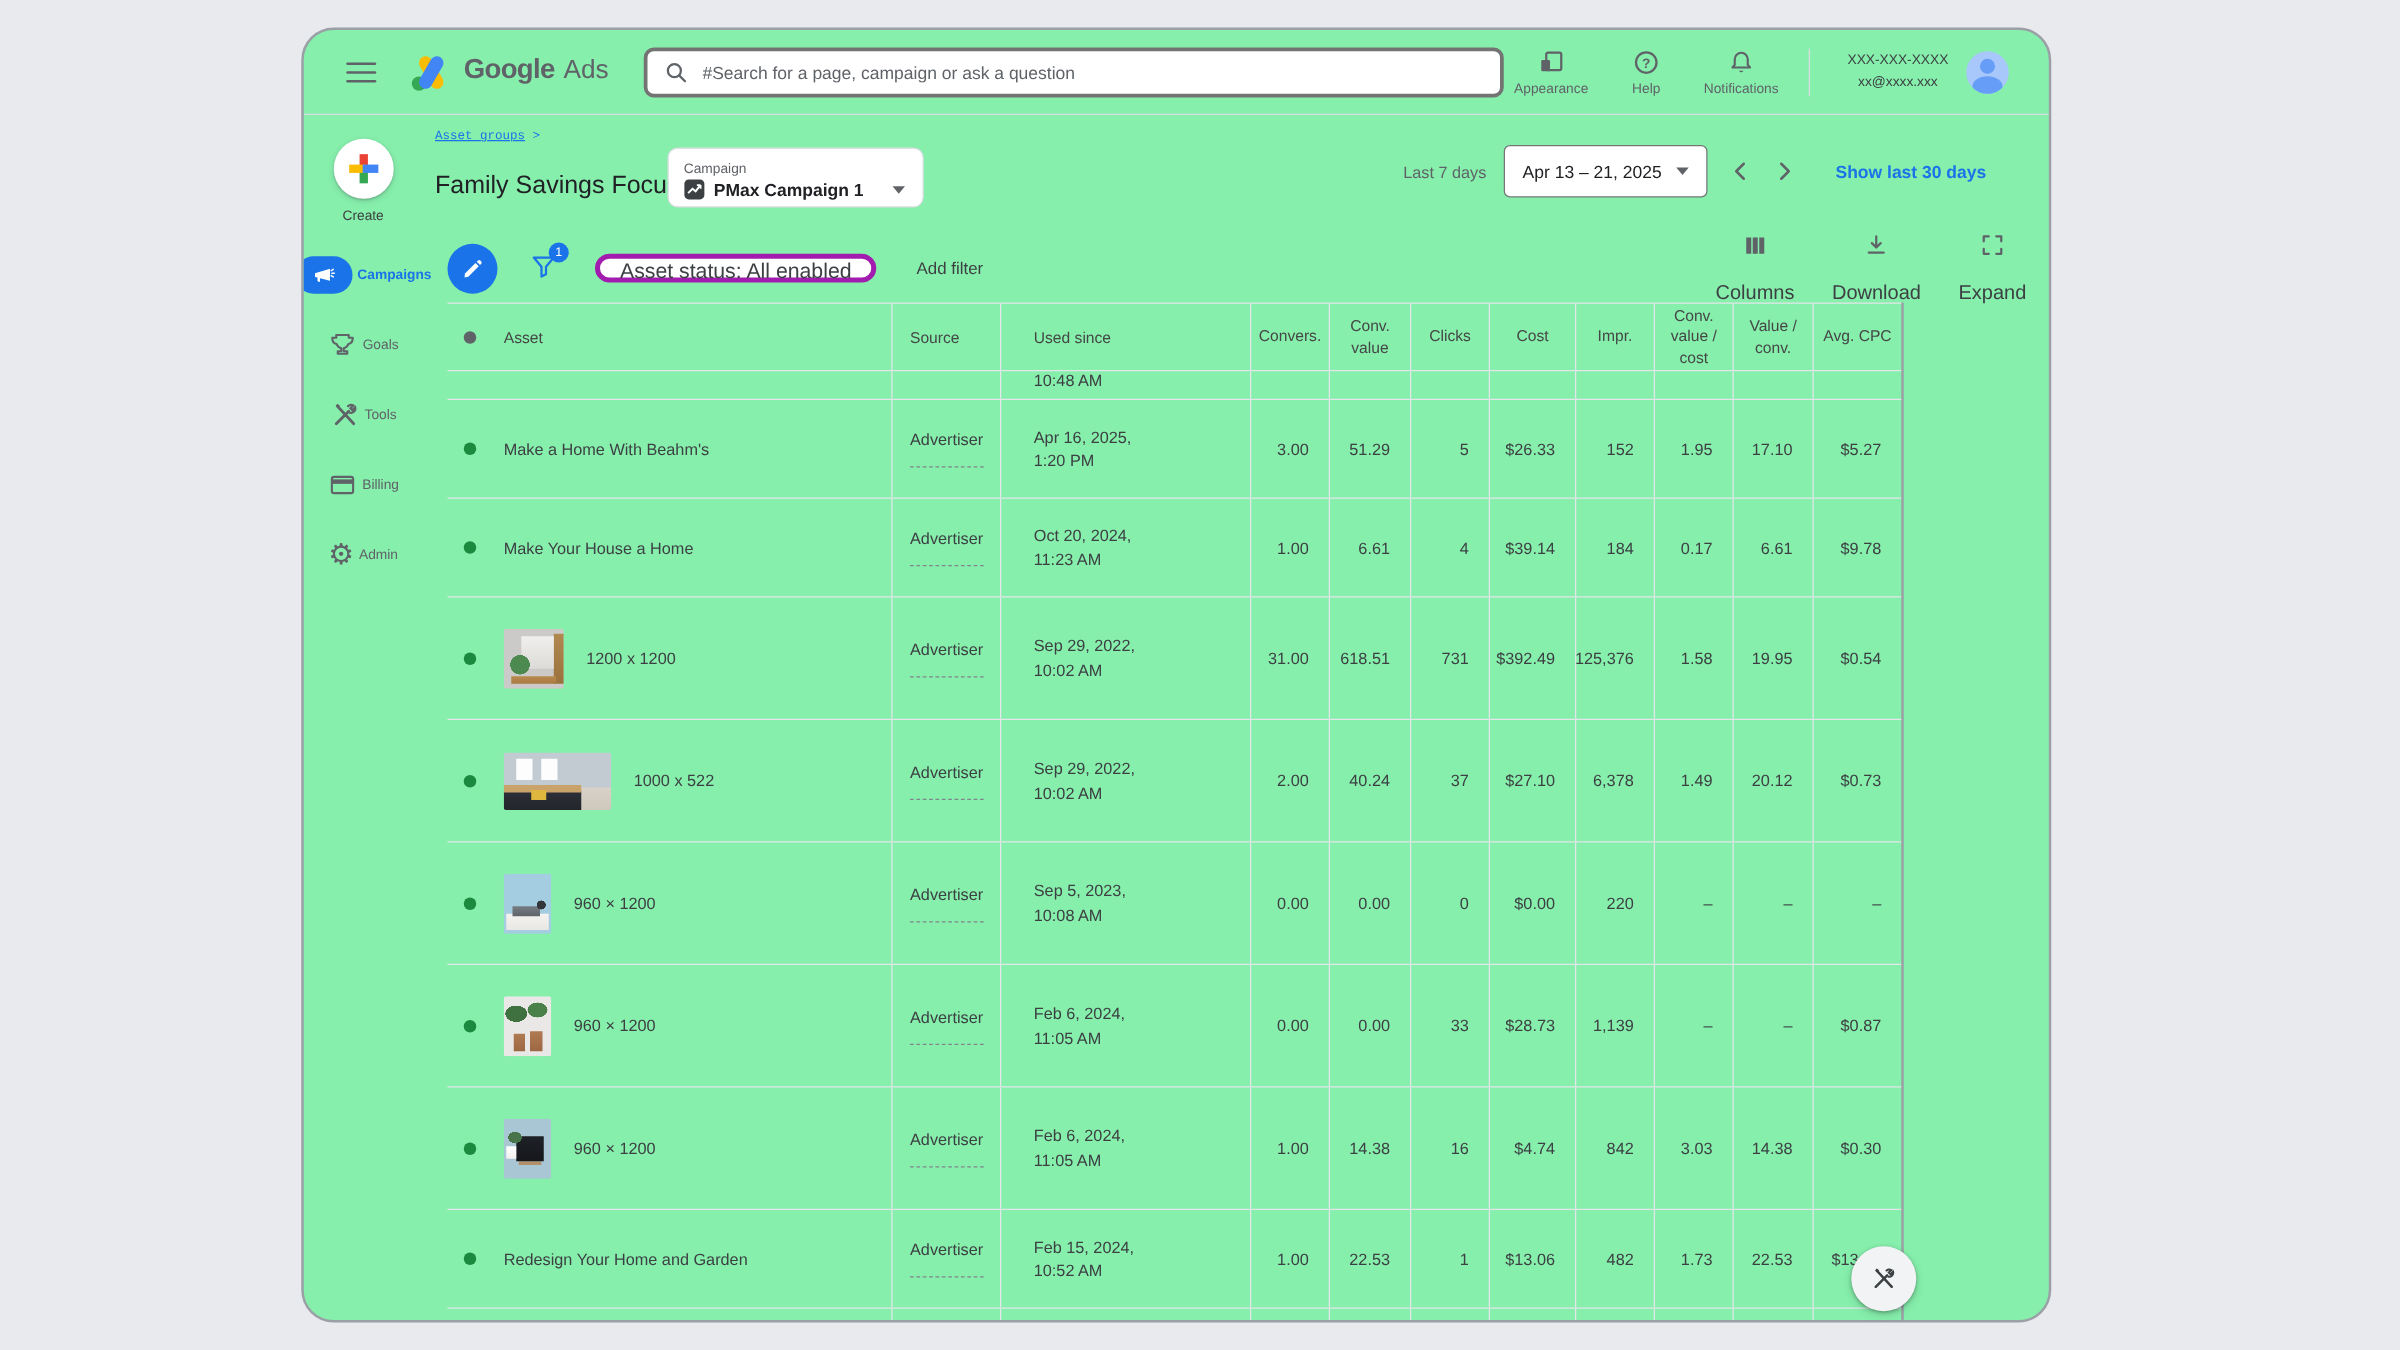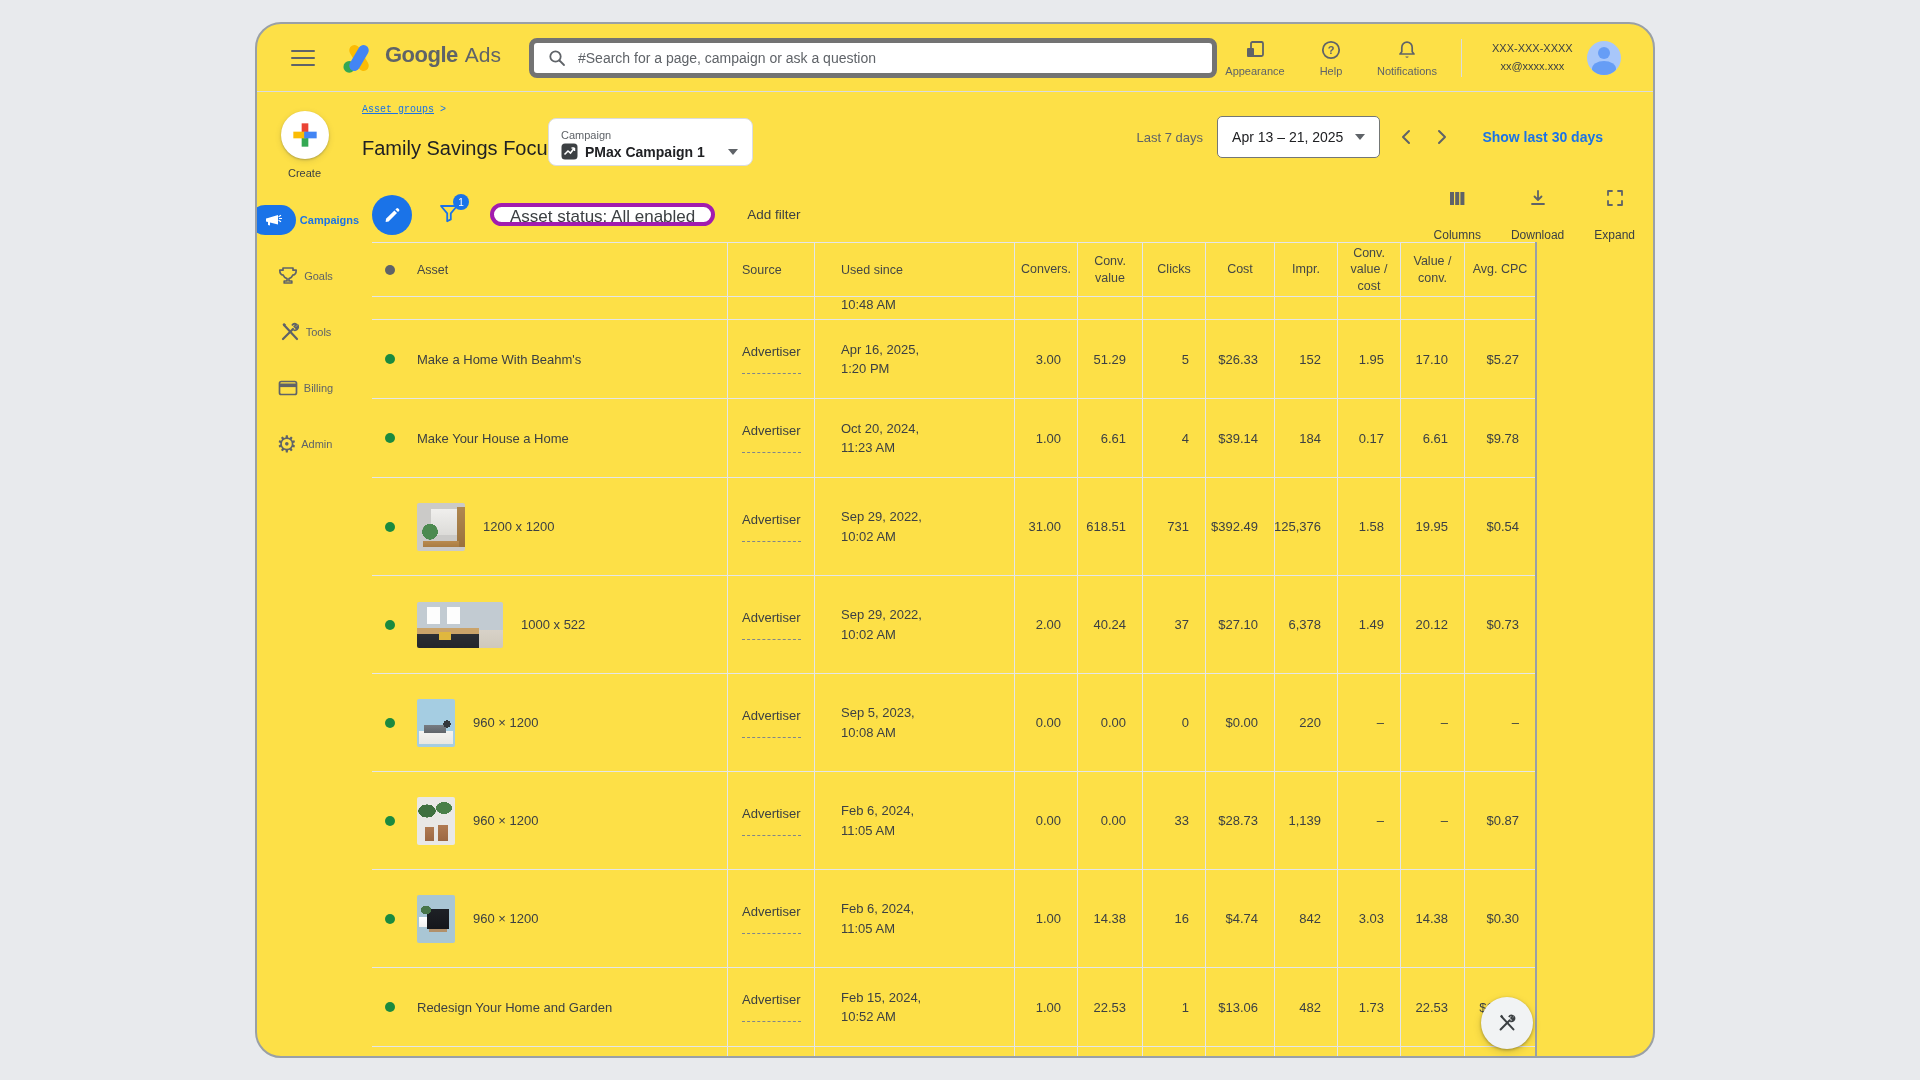--- a/index.html
+++ b/index.html
@@ -1,26 +1,26 @@
 <!DOCTYPE html>
 <html><head>
 <meta charset="utf-8">
 <style>
   html,body{margin:0;padding:0}
   body{width:1920px;height:1080px;background:#e8eaed;font-family:"Liberation Sans",sans-serif;position:relative;overflow:hidden;-webkit-font-smoothing:antialiased}
-  .card{position:absolute;left:255px;top:22px;width:1400px;height:1036px;background:#fde047;border:2px solid #9aa0a6;border-radius:26px;overflow:hidden;box-sizing:border-box}
+  .card{position:absolute;left:241px;top:22px;width:1400px;height:1036px;background:#86efac;border:2px solid #9aa0a6;border-radius:26px;overflow:hidden;box-sizing:border-box}
   
   .topbar{height:68px;display:flex;align-items:center;border-bottom:1px solid #dadce0;padding:0 22px 0 26px;box-sizing:border-box}
   .hamburger{width:24px;height:24px;display:flex;flex-direction:column;justify-content:center;gap:5px;background:none;border:none;cursor:pointer;padding:0;margin-left:8px}
   .hamburger span{display:block;height:2px;background:#5f6368;border-radius:1px}
   .logo{display:flex;align-items:baseline;margin-left:26px}
   .logo svg{align-self:center}
   .logo .g{font-size:22px;font-weight:700;color:#5f6368;letter-spacing:-.5px;margin-left:8px}
   .logo .a{font-size:21px;font-weight:400;color:#5f6368;margin-left:7px}
-  .search{margin-left:28px;width:688px;height:40px;border:5px solid #737373;border-radius:8px;display:flex;align-items:center;padding:0 14px;box-sizing:border-box;background:#fff}
+  .search{margin-left:28px;width:688px;height:40px;border:3px solid #737373;border-radius:8px;display:flex;align-items:center;padding:0 14px;box-sizing:border-box;background:#fff}
   .search input{border:none;outline:none;flex:1;font-size:14px;color:#3c4043;margin-left:10px;font-family:"Liberation Sans",sans-serif;background:transparent}
   .search input::placeholder{color:#5f6368}
   .top-act{display:flex;flex-direction:column;align-items:center;gap:4px;background:none;border:none;cursor:pointer;color:#5f6368;font-size:11px;font-family:"Liberation Sans",sans-serif;padding:0;width:76px}
   .top-act:first-of-type{margin-left:auto}
   .tb-divider{width:1px;height:38px;background:#dadce0;margin:0 10px 0 16px}
   .account{font-size:11px;color:#3c4043;text-align:center;line-height:1.55;margin-left:20px}
   .avatar{width:34px;height:34px;border-radius:50%;background:#a8c7fa;margin-left:14px;position:relative;overflow:hidden;border:none;cursor:pointer;flex-shrink:0}
   .avatar::before{content:'';position:absolute;left:11px;top:6px;width:12px;height:12px;border-radius:50%;background:#669df6}
   .avatar::after{content:'';position:absolute;left:5px;top:20px;width:24px;height:16px;border-radius:50%;background:#669df6}
   
@@ -52,21 +52,21 @@
   .nav-chev{background:none;border:none;cursor:pointer;padding:4px;margin-left:16px;display:flex;align-items:center}
   .show-link{background:none;border:none;cursor:pointer;font-size:14px;color:#1a73e8;font-weight:700;margin-left:24px;font-family:"Liberation Sans",sans-serif}
   
   .filter-row{height:55px;display:flex;align-items:center;padding-left:20px;box-sizing:border-box}
   .edit-btn{width:40px;height:40px;border-radius:50%;background:#1a73e8;border:none;cursor:pointer;display:flex;align-items:center;justify-content:center;flex-shrink:0}
   .funnel-wrap{position:relative;margin-left:26px;background:none;border:none;cursor:pointer;padding:0}
   .badge{position:absolute;top:-8px;right:-9px;width:16px;height:16px;border-radius:50%;background:#1a73e8;color:#fff;font-size:10px;display:flex;align-items:center;justify-content:center;font-family:"Liberation Sans",sans-serif}
   .status-chip{margin-left:30px;height:23px;border:4px solid #a21caf;border-radius:17px;background:#fff;padding:0 16px;font-size:17px;color:#3c4043;cursor:pointer;font-family:"Liberation Sans",sans-serif}
   .add-filter{margin-left:26px;background:none;border:none;cursor:pointer;font-size:13.5px;color:#3c4043;font-family:"Liberation Sans",sans-serif}
   .table-tools{margin-left:auto;margin-right:18px;display:flex;gap:30px}
-  .tool-btn{display:flex;flex-direction:column;align-items:center;gap:20px;background:none;border:none;cursor:pointer;font-size:12px;color:#3c4043;font-family:"Liberation Sans",sans-serif;padding:0}
+  .tool-btn{display:flex;flex-direction:column;align-items:center;gap:20px;background:none;border:none;cursor:pointer;font-size:16px;color:#3c4043;font-family:"Liberation Sans",sans-serif;padding:0}
   
   .table{margin-left:20px;width:1163px;font-size:13px;color:#3c4043;border-right:2px solid #9aa0a6;box-sizing:content-box}
   .trow{display:grid;grid-template-columns:35px 320px 87px 200px 63px 65px 63px 69px 63px 63px 64px 71px;border-bottom:1px solid #e4e6e9;height:78px}
   .trow.thead{height:53px;border-top:1px solid #e4e6e9;font-size:12.5px;color:#444746}
   .trow.has-thumb{height:97px}
   .trow.partial-top{height:22px}
   .trow.partial-bottom{height:24px;border-bottom:none}
   .c{display:flex;align-items:center;box-sizing:border-box;overflow:hidden}
   .vb{border-left:1px solid #e4e6e9}
   .c-asset{padding-left:10px}

